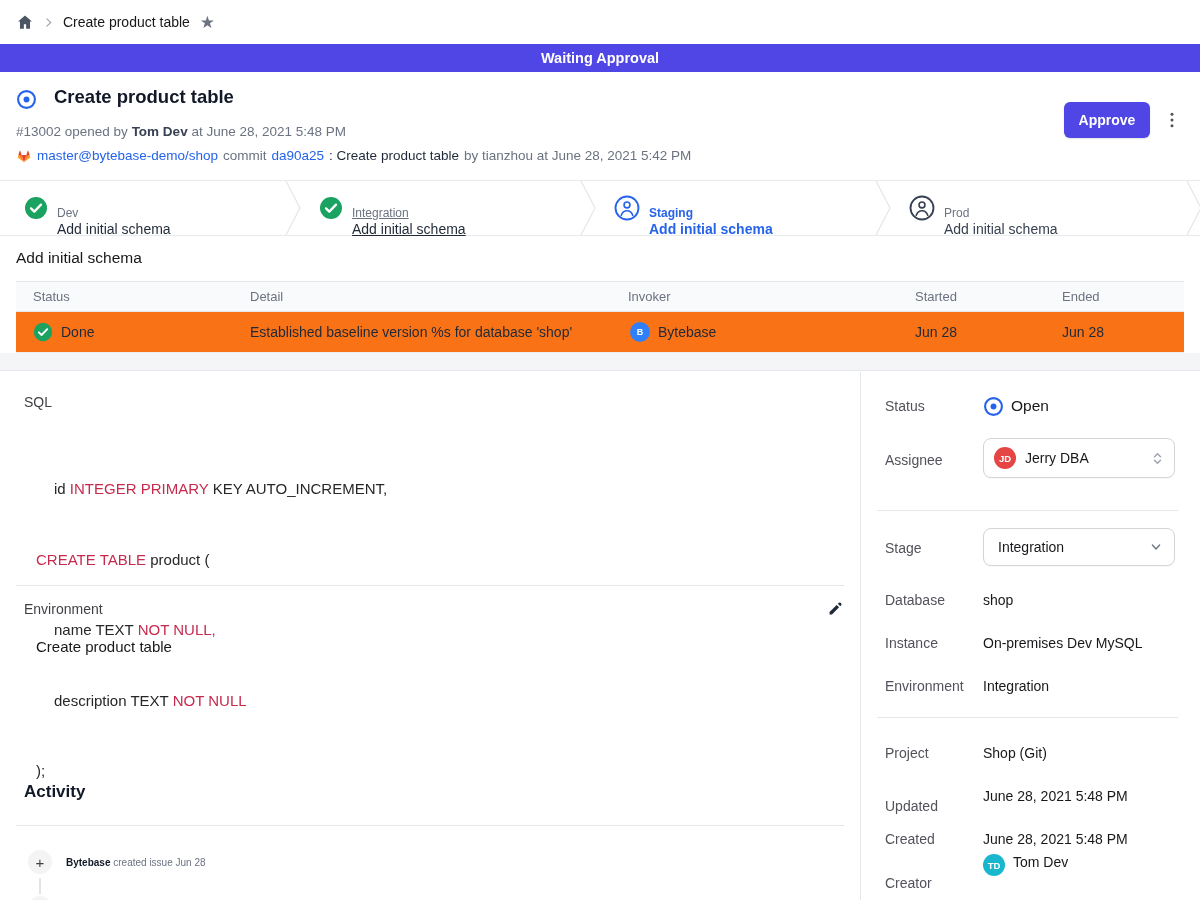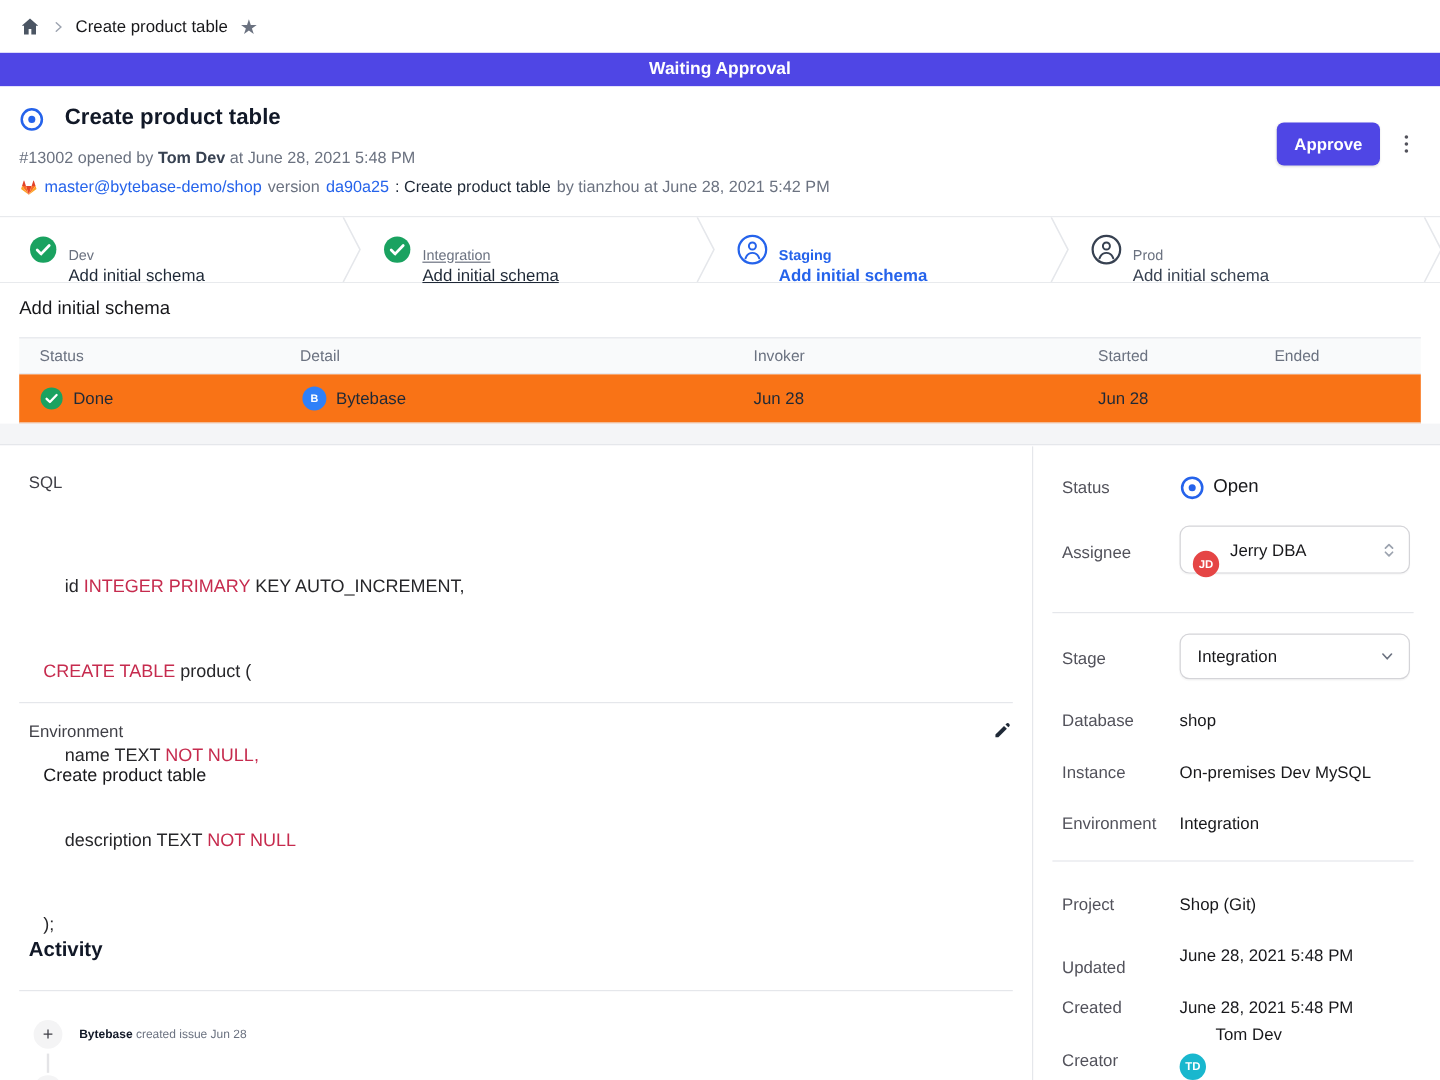--- a/index.html
+++ b/index.html
@@ -61,21 +61,21 @@
   .task-table{top:45px;left:16px;width:1168px;}
   .ttr{display:grid;grid-template-columns:234px 378px 287px 147px 1fr;align-items:center;}
   .tth{height:31px;background:#F9FAFB;border-top:1px solid #E5E7EB;border-bottom:1px solid #E5E7EB;
     font-size:13px;color:#6B7280;}
   .ttb{height:41px;background:#f97316;border-bottom:1px solid #EDEEF0;font-size:14px;color:#1F2937;cursor:pointer;}
   .cell-first{padding-left:17px;display:flex;align-items:center;gap:8px;}
   .invoker-cell{display:flex;align-items:center;gap:8px;padding-left:2px;}
   .avatar{border-radius:50%;color:#fff;display:inline-flex;align-items:center;justify-content:center;
     font-weight:700;flex:none;}
   .av20{width:20px;height:20px;font-size:9px;}
-  .av22{width:22px;height:22px;font-size:9.5px;margin-top:24px;}
+  .av22{width:22px;height:22px;font-size:9.5px;}
   .bg-blue{background:var(--avatar_blue);}
   .bg-red{background:var(--avatar_red);}
   .bg-teal{background:var(--avatar_teal);}
 
   .gray-strip{top:353px;left:0;width:1200px;height:18px;background:#F4F5F7;border-bottom:1px solid #E5E7EB;}
 
   
   .main-left{top:372px;left:0;width:860px;height:528px;background:#fff;}
   .sql-label{top:22px;left:24px;font-size:14px;color:#3F3F46;}
   .sql-code{top:58px;left:36px;font-size:15px;color:#27272A;line-height:23.5px;white-space:pre;}
@@ -165,21 +165,21 @@
         <path fill="#E24329" d="M12 21.4l3.53-10.87H8.47L12 21.4z"></path>
         <path fill="#FC6D26" d="M12 21.4L8.47 10.53H3.53L12 21.4z"></path>
         <path fill="#FCA326" d="M3.53 10.53l-1.07 3.3a.73.73 0 00.26.82L12 21.4 3.53 10.53z"></path>
         <path fill="#E24329" d="M3.53 10.53h4.94L6.35 4a.37.37 0 00-.7 0l-2.12 6.53z"></path>
         <path fill="#FC6D26" d="M12 21.4l3.53-10.87h4.94L12 21.4z"></path>
         <path fill="#FCA326" d="M20.47 10.53l1.07 3.3a.73.73 0 01-.26.82L12 21.4l8.47-10.87z"></path>
         <path fill="#E24329" d="M20.47 10.53h-4.94L17.65 4a.37.37 0 01.7 0l2.12 6.53z"></path>
       </svg>
     </span>
     <span class="link">master@bytebase-demo/shop</span>
-    <span>version</span>
+    <span>commit</span>
     <span class="link">da90a25</span>
       <span class="commit-msg">: Create product table</span>
     <span>by tianzhou at June 28, 2021 5:42 PM</span>
   </div>
 </div>
 
 <div class="abs pipeline">
   <div class="stage" style="left:0">
     <span class="stage-icon text-success">
       <svg width="24" height="24" viewBox="0 0 24 24">
@@ -265,20 +265,21 @@
     <div class="ttr ttb">
       <div class="cell-first">
         <span class="text-success">
           <svg width="20" height="20" viewBox="0 0 24 24">
               <circle cx="12" cy="12" r="11" fill="currentColor"></circle>
               <path d="M7 12.4l3.3 3.2L17 8.6" fill="none" stroke="#fff" stroke-width="2.3" stroke-linecap="round" stroke-linejoin="round"></path>
             </svg>
         </span>
         <span>Done</span>
       </div>
+      <div>Established baseline version %s for database 'shop'</div>
       <div class="invoker-cell">
         <span class="avatar av20 bg-blue">B</span>
         <span>Bytebase</span>
       </div>
       <div>Jun 28</div>
       <div>Jun 28</div>
     </div>
   </div>
 </div>
 

